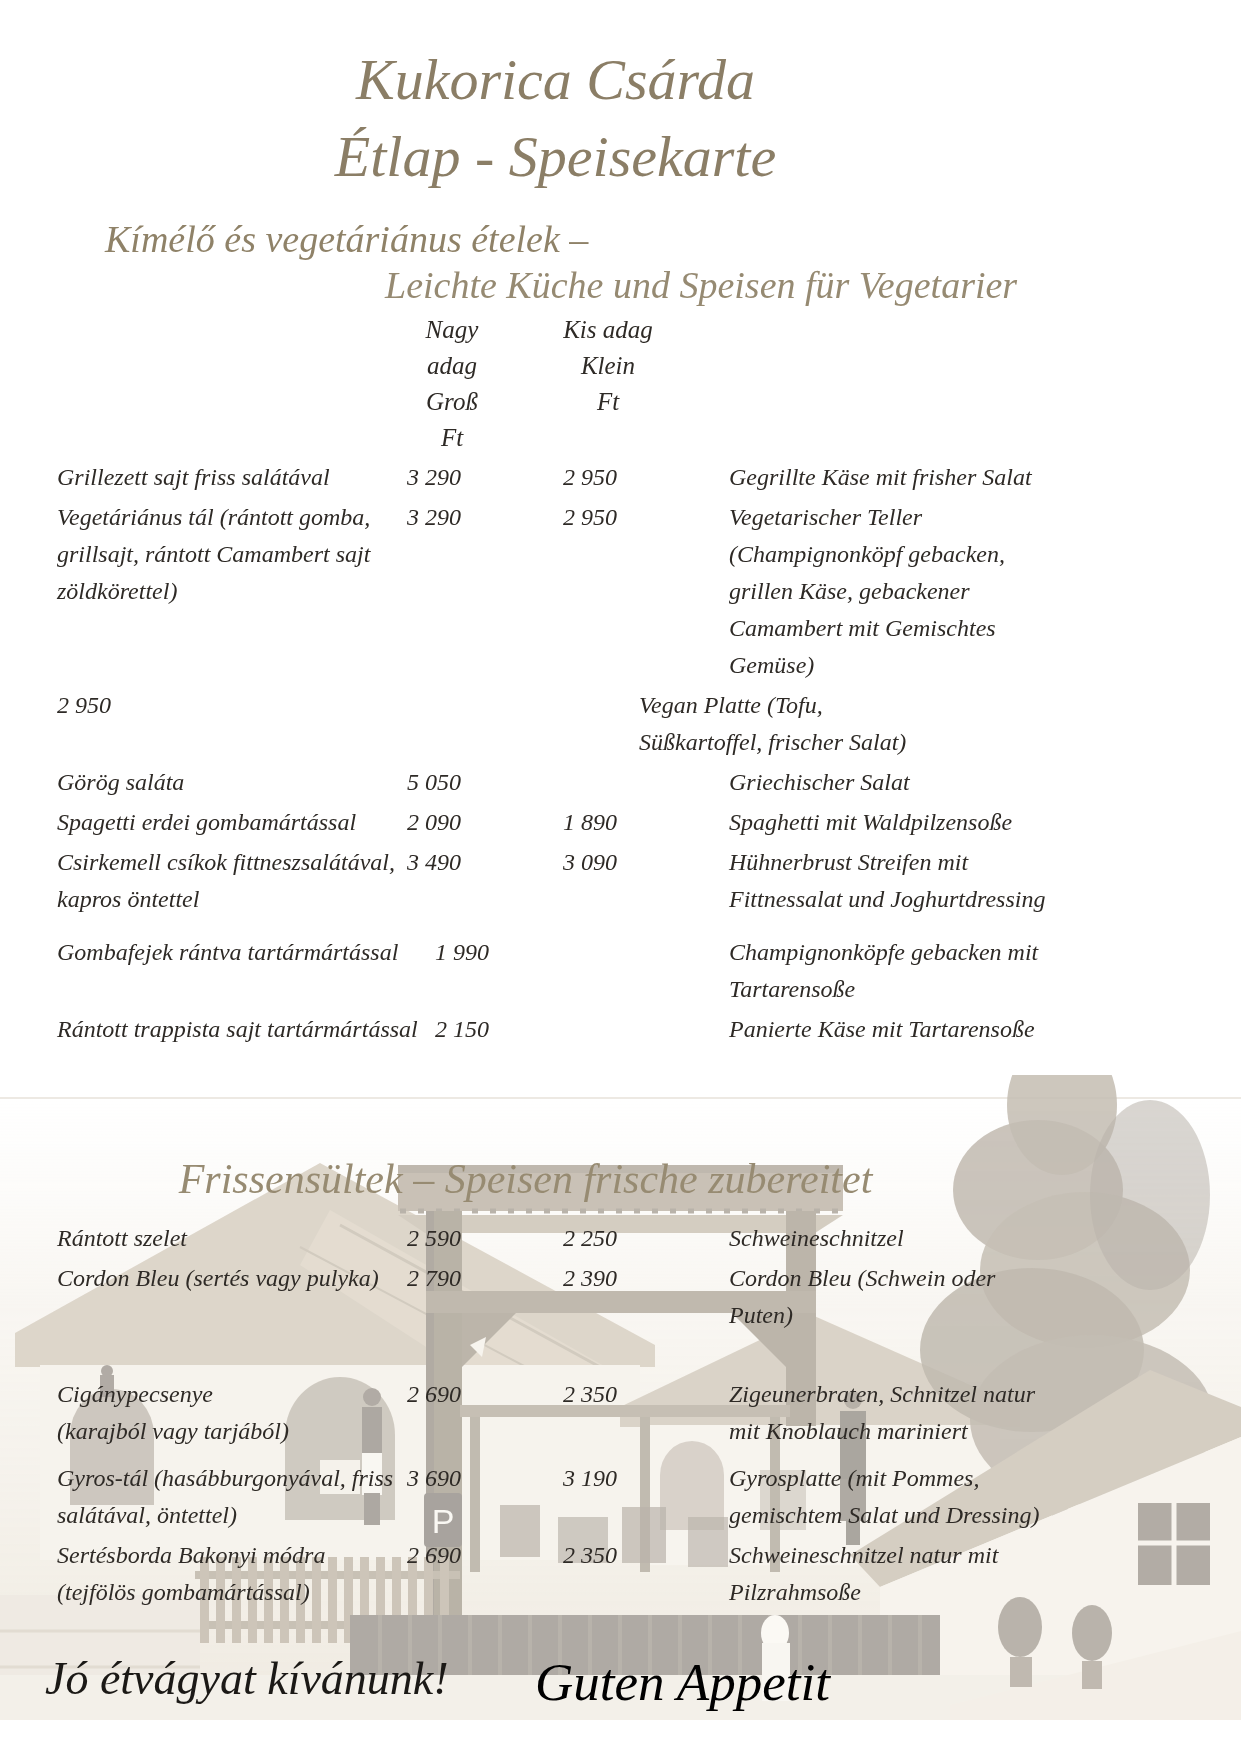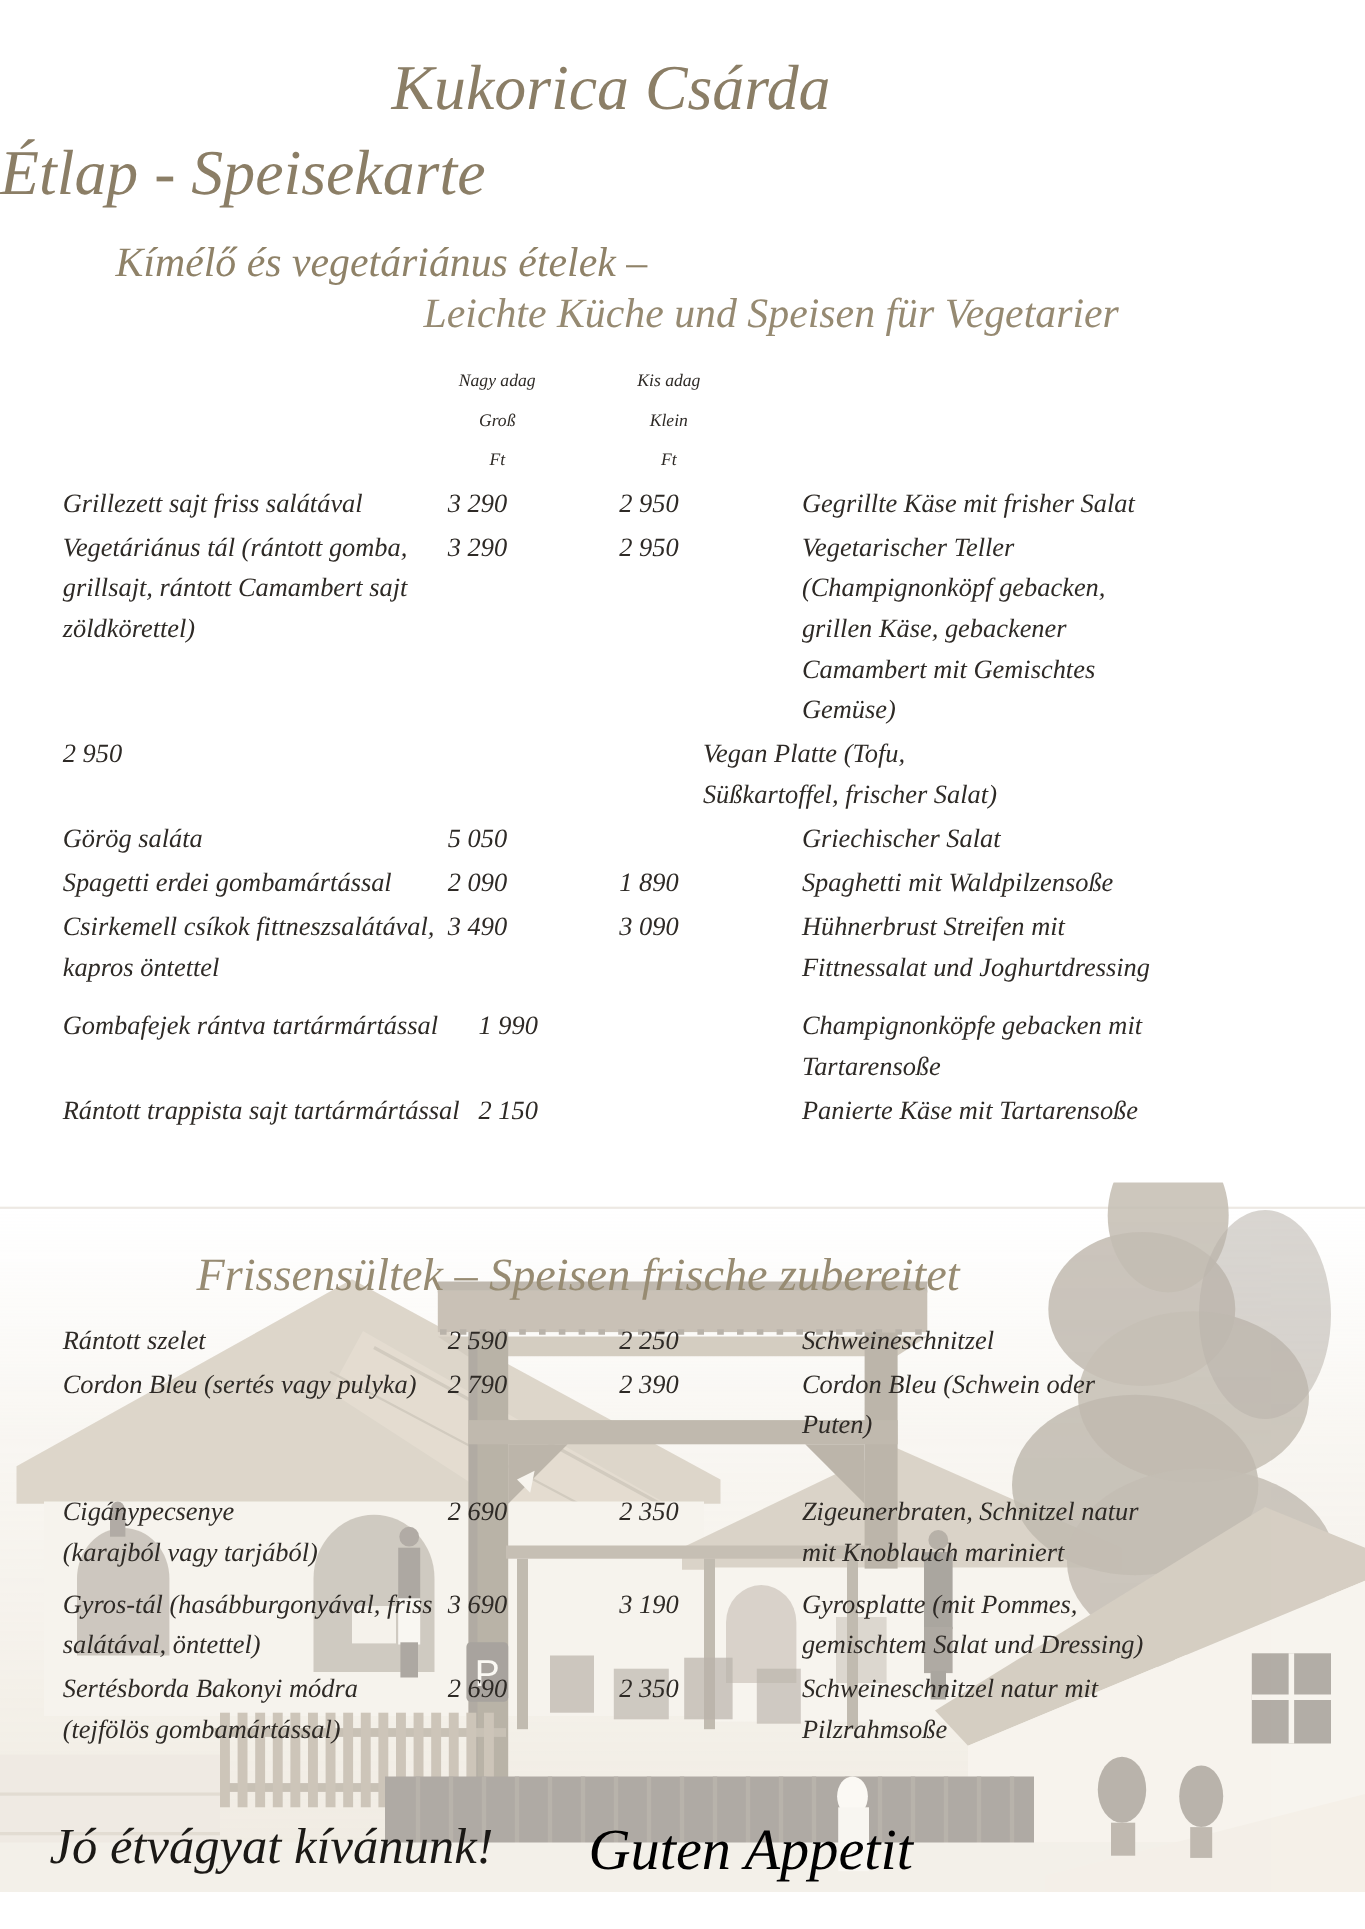--- a/index.html
+++ b/index.html
@@ -11,42 +11,42 @@
     color:#2e2a26;
   }
   .content{position:relative;z-index:2;}
   
   .title{
     margin-top:42px;margin-right:130px;
     text-align:center;font-size:58px;line-height:76px;
     color:#8b7e66;font-weight:400;
   }
   .subtitle{
-    margin-right:130px;
+    margin-right:130px;text-align:center;
     font-size:58px;line-height:78px;color:#8b7e66;
   }
   .h1hu{margin-top:20px;margin-left:105px;font-size:38px;line-height:46px;color:#8f8268;}
   .h1de{margin-left:385px;font-size:38px;line-height:46px;color:#968a72;}
   .h2{
     margin-top:104px;margin-bottom:14px;margin-right:190px;
     text-align:center;font-size:42px;line-height:54px;color:#978b72;
   }
   
   .menu{padding:0 40px 0 57px;}
   .row{
     display:grid;
     grid-template-columns:350px 90px 66px 90px 1fr;
     margin-bottom:3px;
     font-size:24px;line-height:37px;
   }
   .cell{min-height:37px;}
   .hu{white-space:pre;}
   .price{white-space:pre;}
   .de{white-space:pre;padding-left:76px;}
-  .colhead{margin-top:21px;font-size:16px;line-height:36px;}
+  .colhead{margin-top:4px;font-size:25px;line-height:36px;}
   .colh{white-space:pre-line;text-align:center;}
   .shift .price-lg{transform:translateX(28px);}
   .gap-top{margin-top:16px;}
   .gap-top-lg{margin-top:42px;}
   .gap-top-sm{margin-top:10px;}
   
   .footer-hu{position:absolute;left:45px;top:1652px;z-index:3;
     font-size:46px;color:#1b1916;}
   .footer-de{position:absolute;left:535px;top:1652px;z-index:3;
     font-size:53px;color:#000000;}

